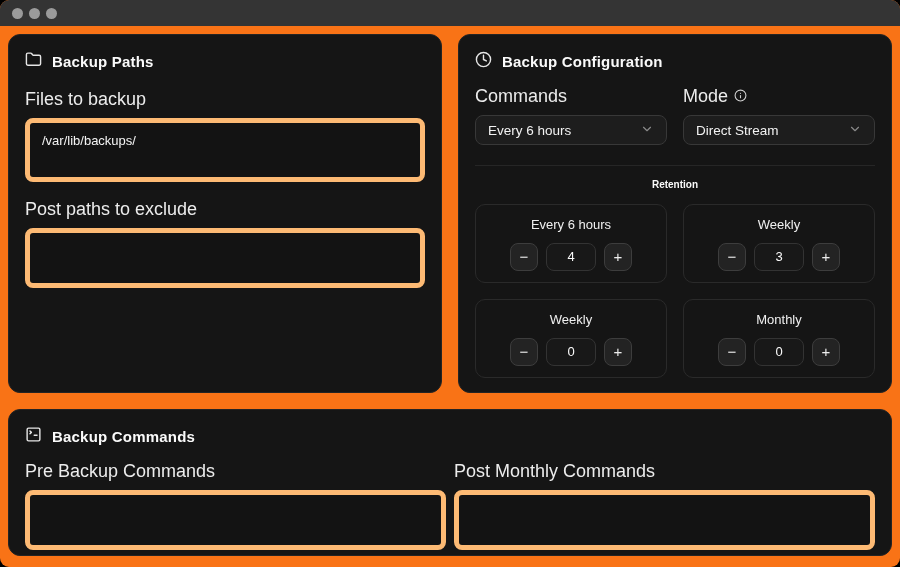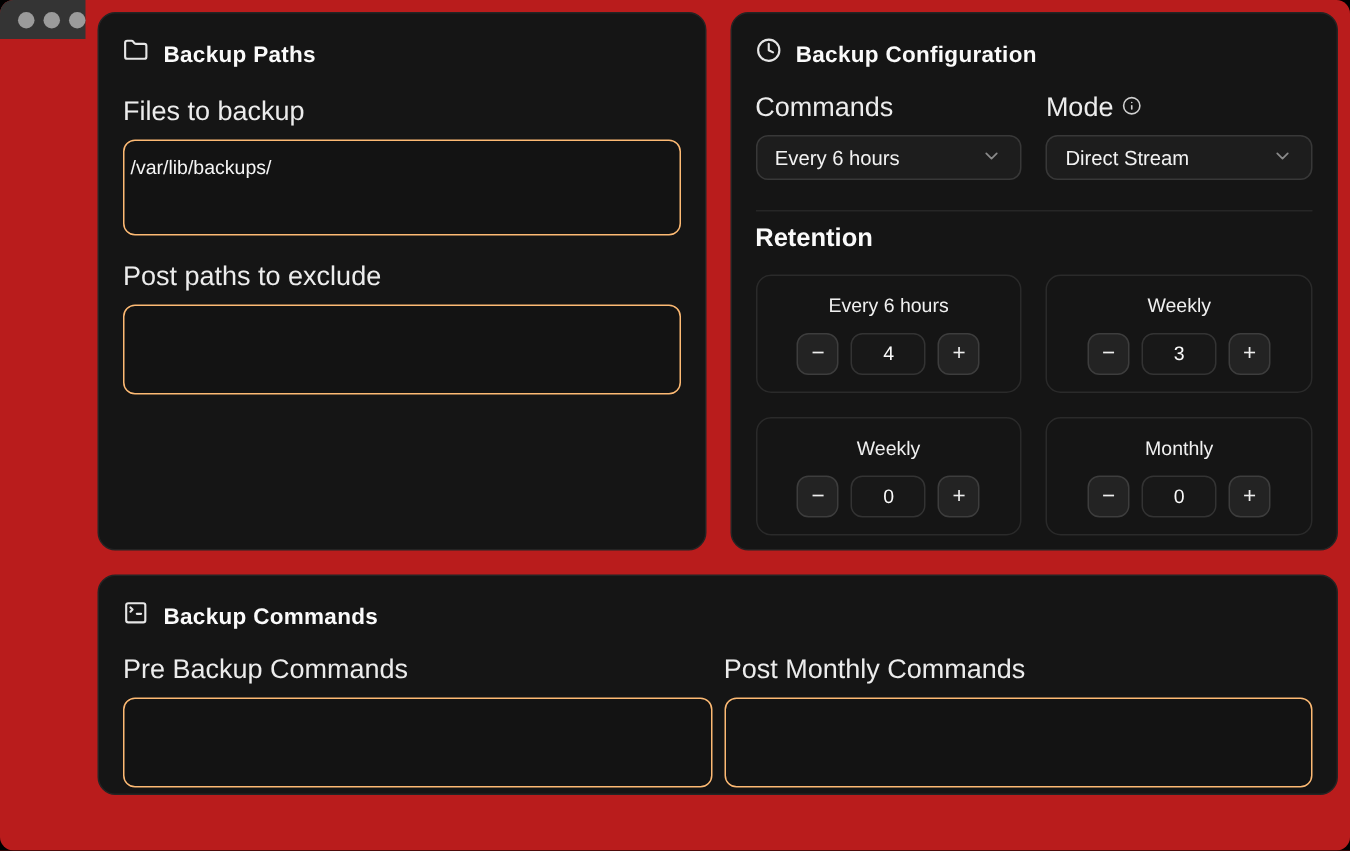--- a/index.html
+++ b/index.html
@@ -3,22 +3,22 @@
 <meta charset="utf-8">
 <style>
   * { box-sizing: border-box; margin: 0; padding: 0; }
   html, body { background: #000; }
   body {
     width: 900px; height: 567px; overflow: hidden;
     font-family: "Liberation Sans", "DejaVu Sans", sans-serif;
     -webkit-font-smoothing: antialiased;
   }
   .window {
-    width: 900px; height: 567px; background: #b91c1c;
-    border-radius: 9px; overflow: hidden; display: flex; 
+    width: 900px; height: 567px; background: #f97316;
+    border-radius: 9px; overflow: hidden; display: flex; flex-direction: column;
   }
   .titlebar {
     height: 26px; flex: 0 0 26px; background: #343434;
     display: flex; align-items: center; padding-left: 12px; gap: 6px;
   }
   .traffic { width: 11px; height: 11px; border-radius: 50%; background: #9b9b9b; border: none; cursor: pointer; }
   .content {
     flex: 1; padding: 8px;
     display: grid; grid-template-columns: 1fr 1fr; grid-template-rows: 359px 147px;
     gap: 16px; align-content: start;
@@ -31,38 +31,38 @@
   .card-header { display: flex; align-items: center; gap: 10px; color: #fafafa; }
   .card-header svg { width: 17px; height: 17px; stroke: #e6e6e6; }
   .card-title { font-size: 15px; font-weight: 700; letter-spacing: .2px; color: #fafafa; }
   .field-label {
     display: flex; align-items: center; gap: 6px;
     font-size: 18px; color: #ececec; margin: 17px 0 8px;
   }
   .field-label svg { width: 13px; height: 13px; stroke: #cfcfcf; }
   textarea {
     width: 100%; display: block; background: #131313;
-    border: 1px solid #fdba74; border-radius: 8px;
-    padding: 9px 4px; color: #f5f5f5; font-size: 13px; line-height: 1.45;
+    border: 5px solid #fdba74; border-radius: 8px;
+    padding: 9px 12px; color: #f5f5f5; font-size: 13px; line-height: 1.45;
     font-family: "Liberation Sans", "DejaVu Sans", sans-serif;
     resize: none; outline: none;
   }
   textarea.tall { height: 64px; }
   textarea.short { height: 60px; }
   .two-col { display: grid; grid-template-columns: 1fr 1fr; gap: 16px; }
   .two-col-tight { display: grid; grid-template-columns: 1fr 1fr; gap: 8px; }
   .two-col .field-label, .two-col-tight .field-label { margin-top: 14px; }
   .select {
     height: 30px; background: #1d1d1d; border: 1px solid #383838; border-radius: 8px;
     display: flex; align-items: center; justify-content: space-between;
     padding: 0 12px; color: #f2f2f2; font-size: 13.5px; cursor: pointer;
   }
   .select svg { width: 14px; height: 14px; stroke: #8a8a8a; flex: 0 0 auto; }
   .divider { border: none; border-top: 1px solid #262626; margin: 20px 0 0; }
-  .section-title { font-size: 17px; font-weight: 700; color: #fafafa; margin: 8px 0 14px; }
+  .section-title { font-size: 10px; font-weight: 700; color: #fafafa; margin: 13px 0 14px; text-align: center; }
   .retention-grid { display: grid; grid-template-columns: 1fr 1fr; gap: 16px; }
   .retention-box {
     border: 1px solid #2a2a2a; border-radius: 10px; height: 79px;
     display: flex; flex-direction: column; align-items: center; justify-content: center; gap: 11px;
   }
   .retention-label { font-size: 13px; color: #f0f0f0; }
   .stepper { display: flex; align-items: center; gap: 8px; }
   .stepper-btn {
     width: 28px; height: 28px; background: #232323; border: 1px solid #3d3d3d;
     border-radius: 8px; color: #ededed; font-size: 15px; line-height: 1;

